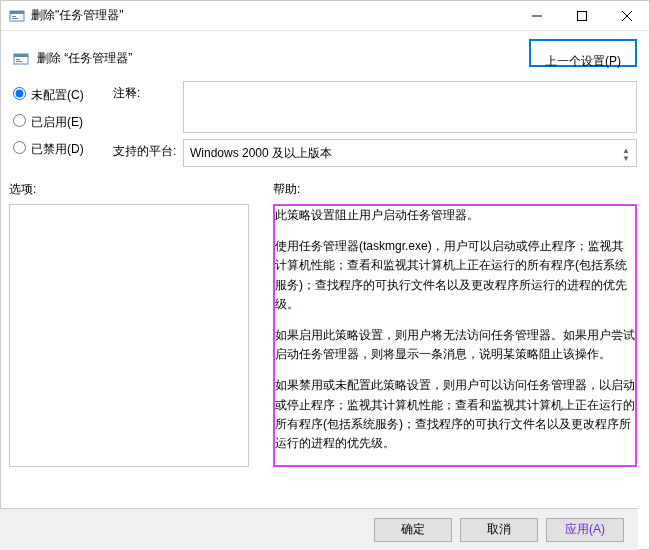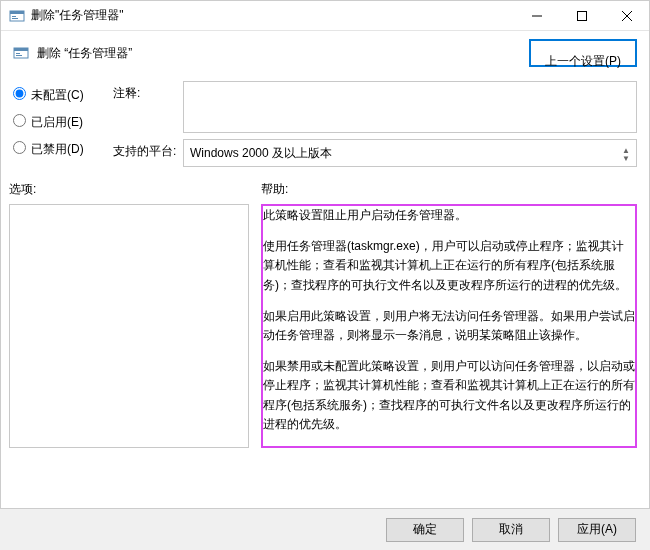--- a/index.html
+++ b/index.html
@@ -2,46 +2,46 @@
 <html><head>
 <meta charset="utf-8">
 <style>
 *{box-sizing:border-box;margin:0;padding:0;font-family:"Microsoft YaHei","Segoe UI",sans-serif;font-size:12px;color:#000}
 body{background:#fff;width:650px;height:550px;overflow:hidden;border:1px solid #ccc}
 .titlebar{height:30px;display:flex;align-items:center;padding:0 0 0 8px;border-bottom:1px solid #e5e5e5}
 .titlebar .icon{width:16px;height:16px;margin-right:6px}
 .title-text{flex:1}
 .winbtns{display:flex;height:100%}
 .winbtn{width:45px;display:flex;align-items:center;justify-content:center;cursor:pointer}
-.header{display:flex;align-items:center;padding:8px 12px}
+.header{display:flex;align-items:flex-end;padding:8px 12px}
 .header .icon{width:16px;height:16px;margin-right:8px}
 .header-title{flex:1}
 .nav-btn{height:24px;padding:12px 14px;background:#fff;border:1px solid #adadad;margin-left:6px;cursor:pointer}
 .nav-btn.active{border:2px solid #0078d7}
 .config{display:flex;padding:6px 12px 0 12px}
 .radios{width:100px;padding-top:6px}
 .radio-row{display:flex;align-items:flex-start;margin-bottom:10px;cursor:pointer}
 .radio-row input{margin-right:5px}
 .fields{flex:1}
 .field-row{display:flex;margin-bottom:6px}
 .field-label{width:70px;padding-top:4px;text-align:left}
 .textarea{flex:1;height:52px;border:1px solid #c8c8c8;background:#fff;resize:none;padding:4px;font-family:inherit}
 .platform{flex:1;height:28px;border:1px solid #c8c8c8;background:#fff;padding:4px 6px;display:flex;align-items:flex-end;justify-content:space-between}
 .spin{display:flex;flex-direction:column;gap:2px}
 .spin span{font-size:8px;color:#666;line-height:6px;cursor:pointer}
-.lower{display:flex;padding:8px 12px 0 8px;gap:12px}
+.lower{display:flex;padding:8px 12px 0 8px;gap:24px}
 .col-label{margin-bottom:6px}
 .options-col{width:240px;display:flex;flex-direction:column}
 .help-col{flex:1;display:flex;flex-direction:column}
 .options-box{flex:1;border:1px solid #c8c8c8;height:268px}
 .help-box{flex:1;border:2px solid #d946ef;height:268px;overflow:auto;line-height:1.6}
 .help-box p{margin-bottom:12px}
-.footer{position:absolute;bottom:0;left:0;right:0;height:42px;border-top:1px solid #ccc;display:flex;align-items:center;justify-content:flex-end;padding:0 14px;gap:8px;background:#f0f0f0}
+.footer{position:absolute;bottom:0;left:0;right:12px;height:42px;border-top:1px solid #ccc;display:flex;align-items:center;justify-content:flex-end;padding:0 14px;gap:8px;background:#f0f0f0}
 .footer button{width:78px;height:24px;background:#e1e1e1;border:1px solid #adadad;cursor:pointer}
-.footer button:disabled{color:#000000;cursor:default}
+.footer button:disabled{color:#6d28d9;cursor:default}
 </style>
 </head>
 <body>
 
 <div class="titlebar">
   <span class="icon">
     <svg viewBox="0 0 16 16">
         <rect x="1" y="3" width="14" height="10" fill="#fff" stroke="#5b8bb5"></rect>
         <rect x="1" y="3" width="14" height="3" fill="#5b8bb5"></rect>
         <rect x="3" y="8" width="4" height="1" fill="#5b8bb5"></rect>

